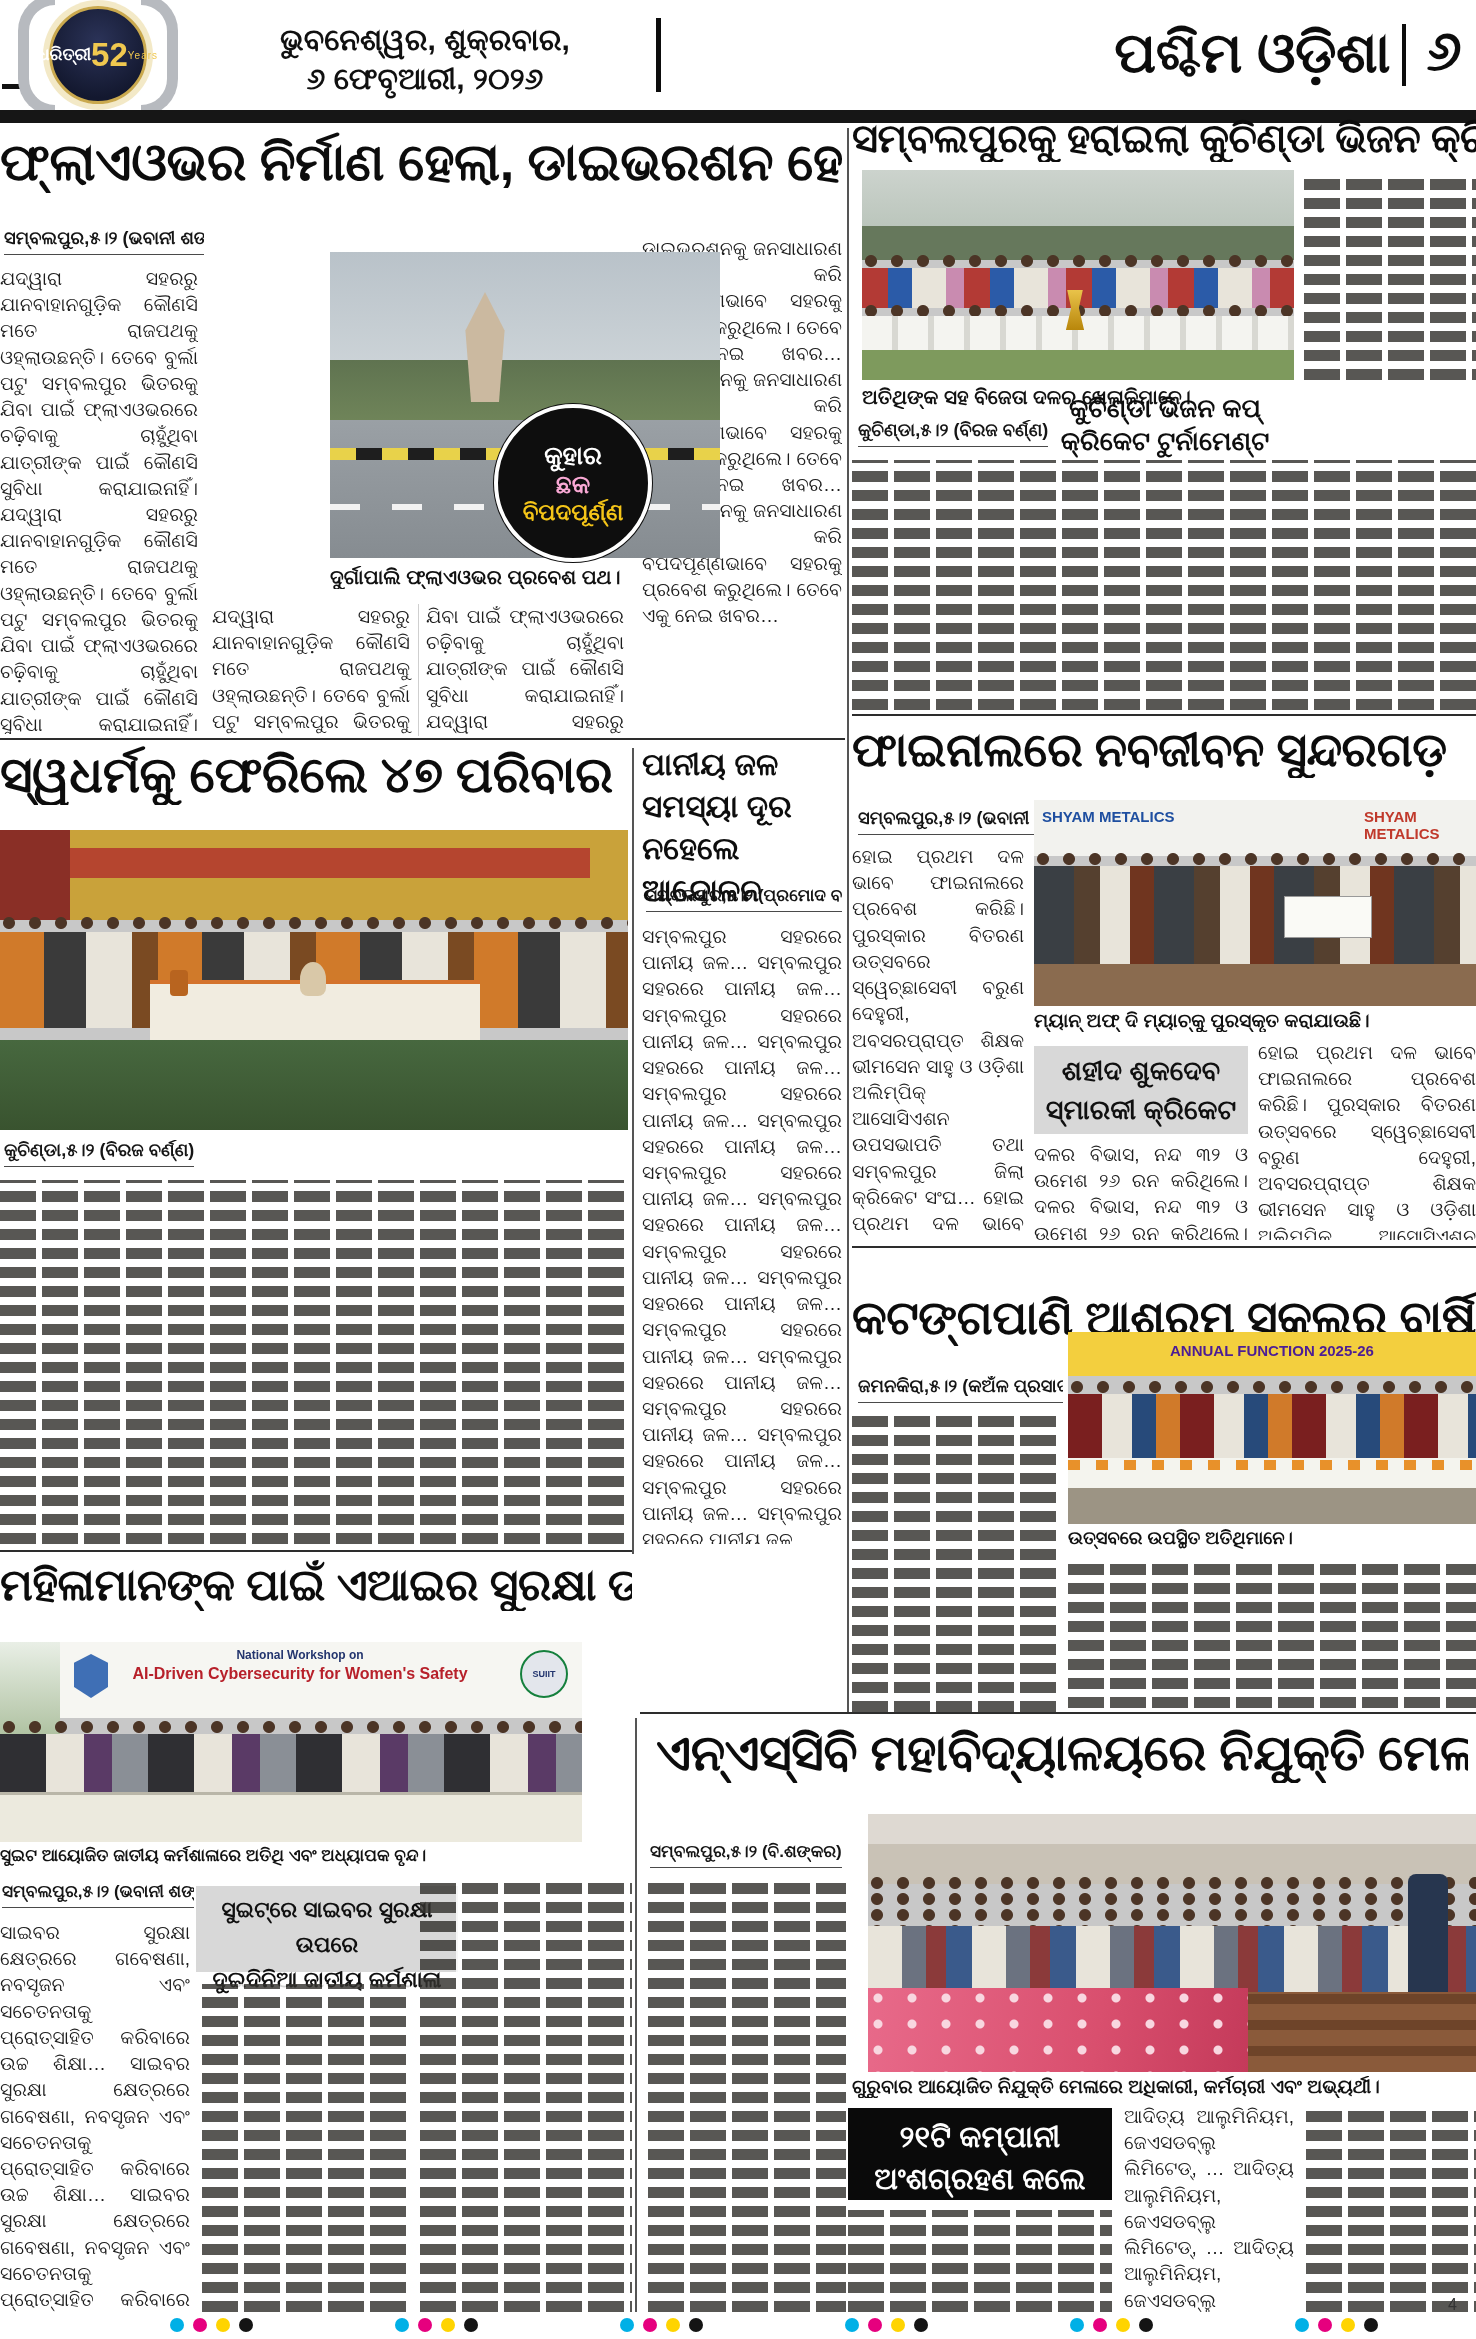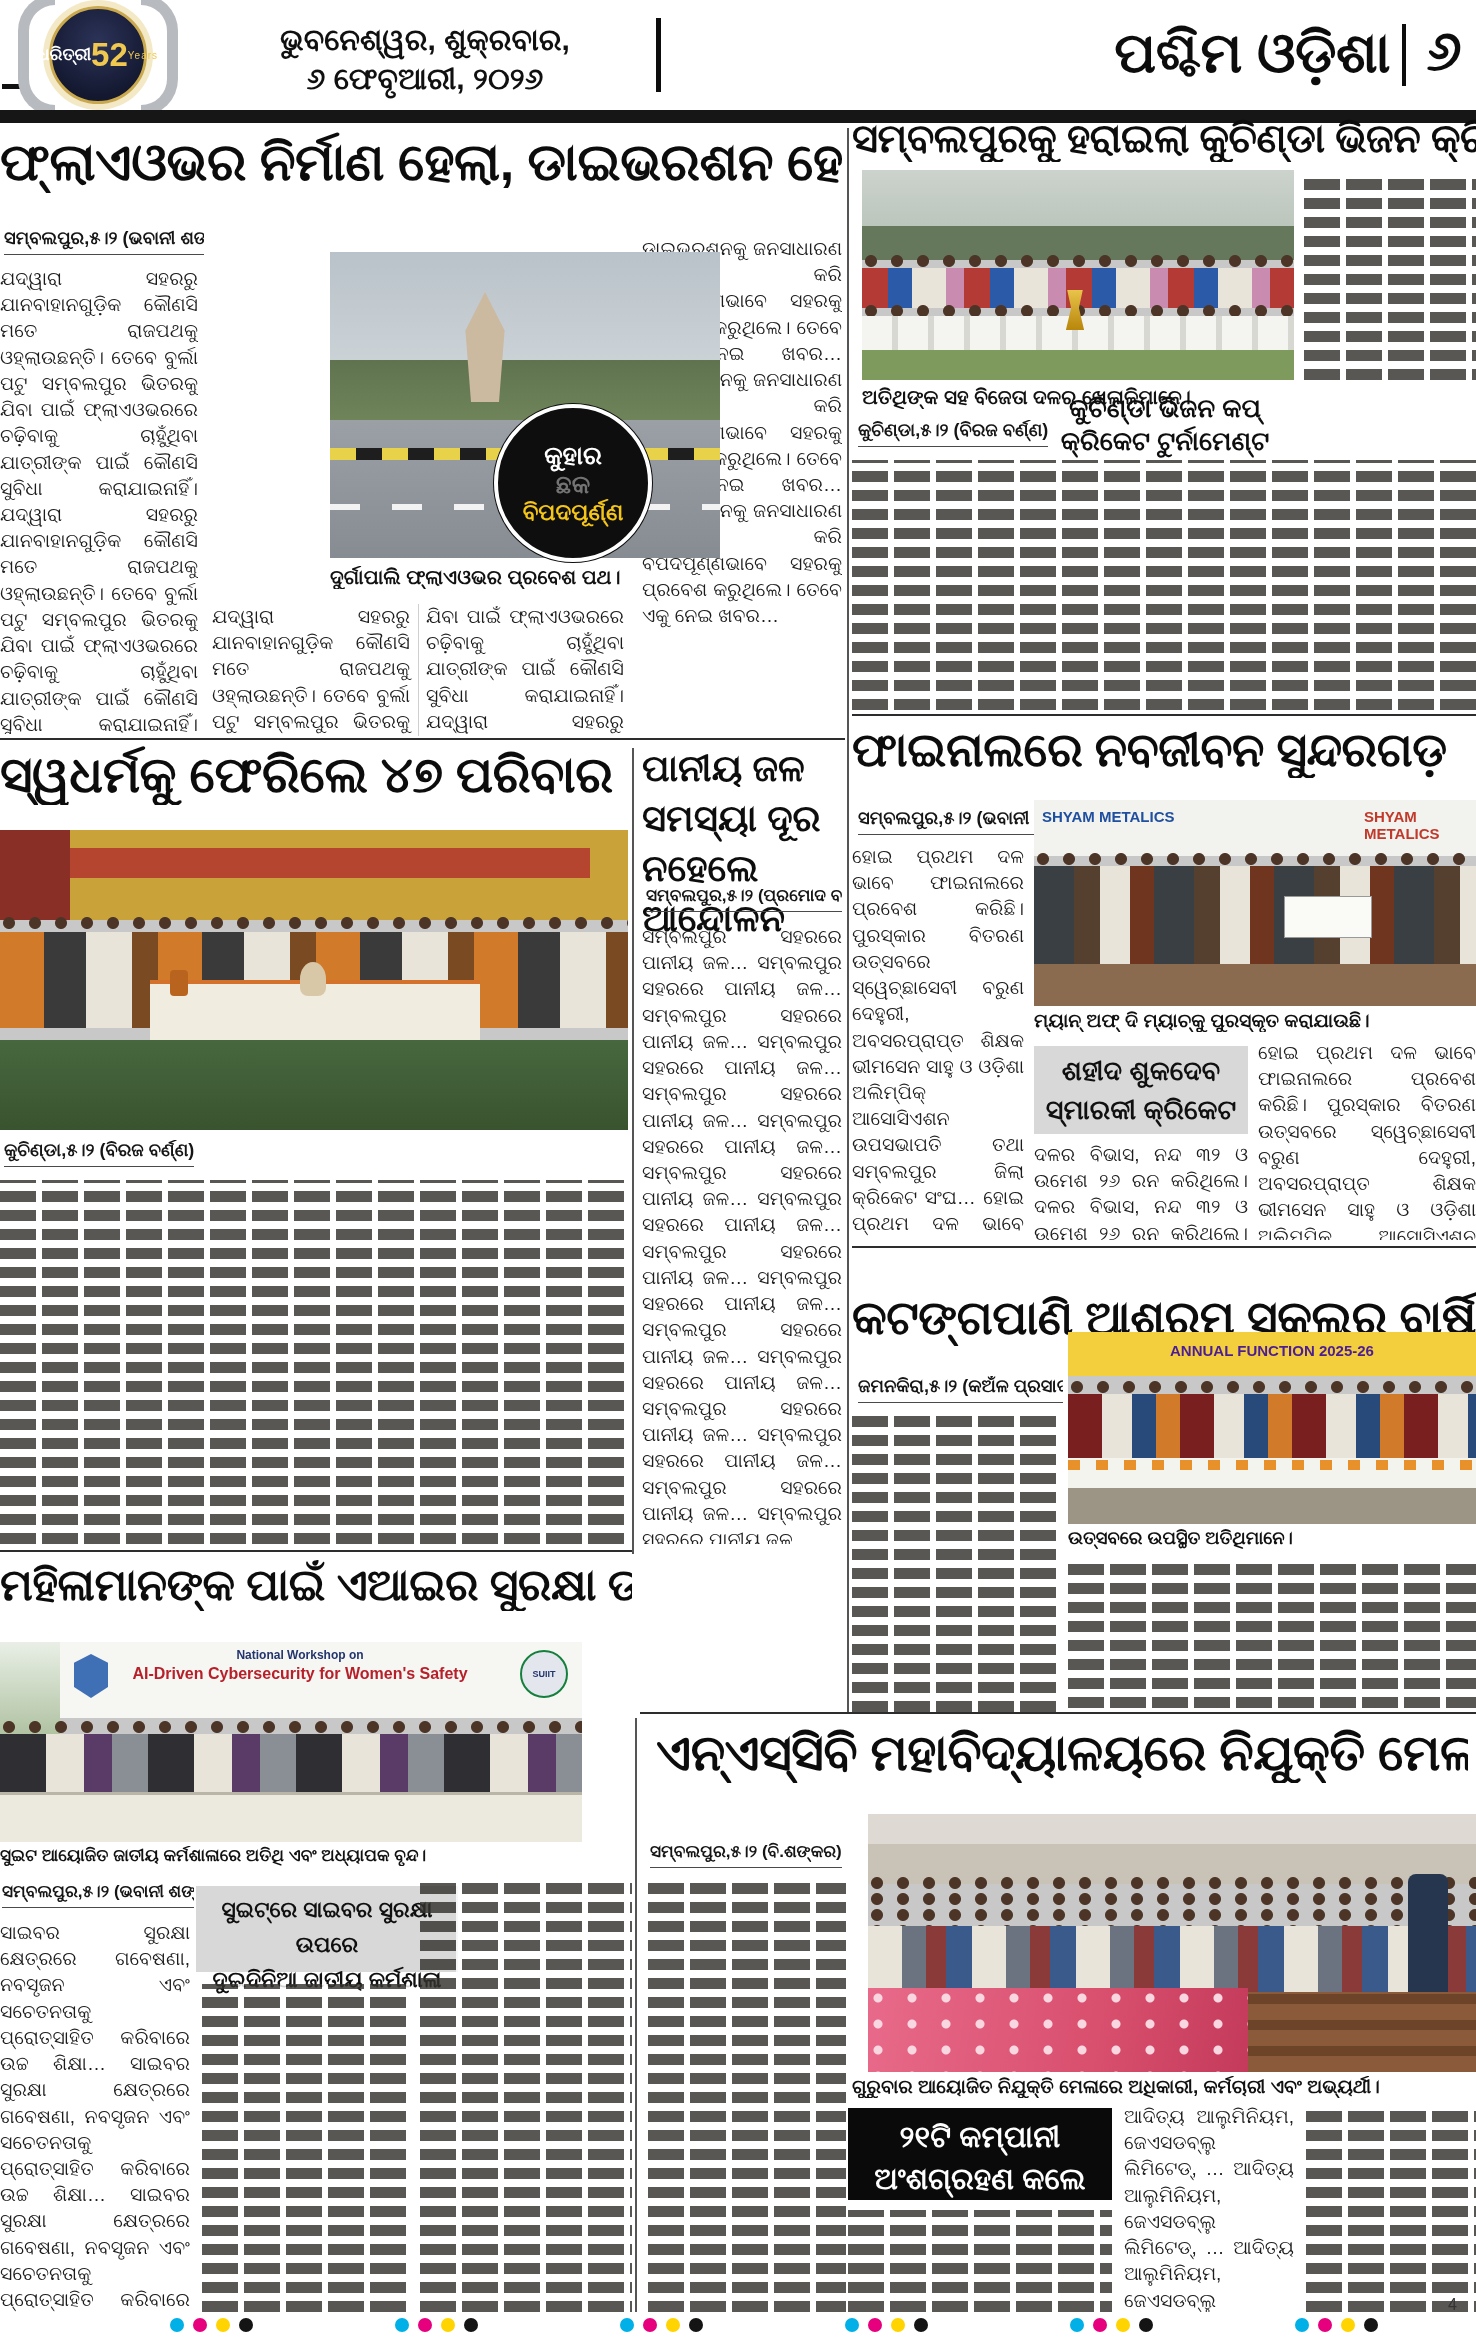--- a/index.html
+++ b/index.html
@@ -78,21 +78,21 @@
   <div class="abs photo" style="left:330px;top:252px;width:390px;height:306px;">
     <div class="abs" style="left:0;top:0;width:390px;height:120px;background:linear-gradient(#b9c2c9,#cdd4d8);"></div>
     <div class="abs" style="left:0;top:108px;width:390px;height:60px;background:linear-gradient(#5f7350,#6f8459);"></div>
     <div class="abs" style="left:120px;top:40px;width:70px;height:110px;background:#cbb9a0;clip-path:polygon(50% 0,78% 35%,70% 100%,30% 100%,22% 35%);"></div>
     <div class="abs" style="left:0;top:168px;width:390px;height:138px;background:linear-gradient(#9aa0a5,#868c91);"></div>
     <div class="abs" style="left:0;top:196px;width:390px;height:12px;background:repeating-linear-gradient(90deg,#e8d24a 0 26px,#1e1e1e 26px 52px);"></div>
     <div class="abs" style="left:0;top:252px;width:390px;height:6px;background:repeating-linear-gradient(90deg,#f2f2f2 0 30px,rgba(0,0,0,0) 30px 62px);"></div>
   </div>
   <div class="abs" style="left:494px;top:404px;width:150px;height:150px;border-radius:50%;background:#0e0e0e;border:4px solid #ffffff;box-shadow:0 0 0 1px #0e0e0e;display:flex;flex-direction:column;align-items:center;justify-content:center;text-align:center;line-height:1.15;">
     <div style="color:#fff;font-weight:800;font-size:25px;">କୁହାର</div>
-    <div style="color:#737373;font-weight:800;font-size:25px;">ଛକ</div>
+    <div style="color:#f9a8d4;font-weight:800;font-size:25px;">ଛକ</div>
     <div style="color:#f5c518;font-weight:800;font-size:23px;">ବିପଦପୂର୍ଣ୍ଣ</div>
   </div>
   <div class="abs cap" style="left:330px;top:566px;width:390px;">ଦୁର୍ଗାପାଲି ଫ୍ଲାଏଓଭର ପ୍ରବେଶ ପଥ।</div>
   <div class="abs body cols2" style="left:212px;top:604px;width:412px;height:132px;">ଯଦ୍ୱାରା ସହରରୁ ଯାନବାହାନଗୁଡ଼ିକ କୌଣସି ମତେ ରାଜପଥକୁ ଓହ୍ଲାଉଛନ୍ତି। ତେବେ ବୁର୍ଲା ପଟୁ ସମ୍ବଲପୁର ଭିତରକୁ ଯିବା ପାଇଁ ଫ୍ଲାଏଓଭରରେ ଚଢ଼ିବାକୁ ଚାହୁଁଥିବା ଯାତ୍ରୀଙ୍କ ପାଇଁ କୌଣସି ସୁବିଧା କରାଯାଇନାହିଁ। ଯଦ୍ୱାରା ସହରରୁ ଯାନବାହାନଗୁଡ଼ିକ କୌଣସି ମତେ ରାଜପଥକୁ ଓହ୍ଲାଉଛନ୍ତି। ତେବେ ବୁର୍ଲା ପଟୁ ସମ୍ବଲପୁର ଭିତରକୁ ଯିବା ପାଇଁ ଫ୍ଲାଏଓଭରରେ ଚଢ଼ିବାକୁ ଚାହୁଁଥିବା ଯାତ୍ରୀଙ୍କ ପାଇଁ କୌଣସି ସୁବିଧା କରାଯାଇନାହିଁ। </div>
 
   <div class="abs hl" style="left:852px;top:116px;width:624px;font-size:40px;">ସମ୍ବଲପୁରକୁ ହରାଇଲା କୁଚିଣ୍ଡା ଭିଜନ କ୍ରିକେଟ</div>
   <div class="abs photo" style="left:862px;top:170px;width:432px;height:210px;">
     <div class="abs" style="left:0;top:0;width:432px;height:64px;background:linear-gradient(#ccd3cd,#b9c4ba);"></div>
     <div class="abs" style="left:0;top:56px;width:432px;height:34px;background:#66785c;"></div>
     <div class="abs headgrid" style="left:0;top:84px;width:432px;height:18px;"></div>
@@ -153,21 +153,21 @@
     <div class="abs headgrid" style="left:0;top:86px;width:628px;height:22px;"></div>
     <div class="abs" style="left:0;top:102px;width:628px;height:96px;background:repeating-linear-gradient(90deg,#d07a2a 0 44px,#3a3a3a 44px 86px,#e8e4da 86px 132px,#7a4a22 132px 158px);"></div>
     <div class="abs" style="left:150px;top:150px;width:330px;height:60px;background:#f1ece0;border-top:4px solid #d4722c;"></div>
     <div class="abs" style="left:170px;top:140px;width:18px;height:26px;background:#b8641f;border-radius:4px;"></div>
     <div class="abs" style="left:300px;top:132px;width:26px;height:34px;background:#d9c8a8;border-radius:50% 50% 8px 8px;"></div>
     <div class="abs" style="left:0;top:210px;width:628px;height:90px;background:linear-gradient(#47683f,#39532f);"></div>
   </div>
   <div class="abs byline" style="left:4px;top:1140px;max-width:190px;font-size:18px;">କୁଚିଣ୍ଡା,୫।୨ (ବିରଜ ବର୍ଣ୍ଣ)</div>
   <div class="abs body txtfill cols3" style="left:0;top:1180px;width:628px;height:364px;"></div>
 
-  <div class="abs" style="left:642px;top:744px;width:200px;font-weight:800;font-size:37px;color:#0d0d0d;line-height:1.35;">
+  <div class="abs" style="left:642px;top:744px;width:200px;font-weight:800;font-size:31px;color:#0d0d0d;line-height:1.35;">
     <div>ପାନୀୟ ଜଳ</div>
     <div>ସମସ୍ୟା ଦୂର</div>
     <div>ନହେଲେ ଆନ୍ଦୋଳନ</div>
   </div>
   <div class="abs byline" style="left:646px;top:886px;max-width:196px;font-size:17px;">ସମ୍ବଲପୁର,୫।୨ (ପ୍ରମୋଦ ବହିଦାର)</div>
   <div class="abs body" style="left:642px;top:924px;width:200px;height:620px;">ସମ୍ବଲପୁର ସହରରେ ପାନୀୟ ଜଳ… ସମ୍ବଲପୁର ସହରରେ ପାନୀୟ ଜଳ… ସମ୍ବଲପୁର ସହରରେ ପାନୀୟ ଜଳ… ସମ୍ବଲପୁର ସହରରେ ପାନୀୟ ଜଳ… ସମ୍ବଲପୁର ସହରରେ ପାନୀୟ ଜଳ… ସମ୍ବଲପୁର ସହରରେ ପାନୀୟ ଜଳ… ସମ୍ବଲପୁର ସହରରେ ପାନୀୟ ଜଳ… ସମ୍ବଲପୁର ସହରରେ ପାନୀୟ ଜଳ… ସମ୍ବଲପୁର ସହରରେ ପାନୀୟ ଜଳ… ସମ୍ବଲପୁର ସହରରେ ପାନୀୟ ଜଳ… ସମ୍ବଲପୁର ସହରରେ ପାନୀୟ ଜଳ… ସମ୍ବଲପୁର ସହରରେ ପାନୀୟ ଜଳ… ସମ୍ବଲପୁର ସହରରେ ପାନୀୟ ଜଳ… ସମ୍ବଲପୁର ସହରରେ ପାନୀୟ ଜଳ… ସମ୍ବଲପୁର ସହରରେ ପାନୀୟ ଜଳ… ସମ୍ବଲପୁର ସହରରେ ପାନୀୟ ଜଳ… </div>
 
   <div class="abs hl" style="left:0;top:1560px;width:632px;font-size:44px;text-align:left;">ମହିଳାମାନଙ୍କ ପାଇଁ ଏଆଇର ସୁରକ୍ଷା ଡଙ୍କା ଜରୁରୀ</div>
   <div class="abs photo" style="left:0;top:1642px;width:582px;height:200px;">
     <div class="abs" style="left:0;top:0;width:582px;height:76px;background:#f6f6f2;"></div>

